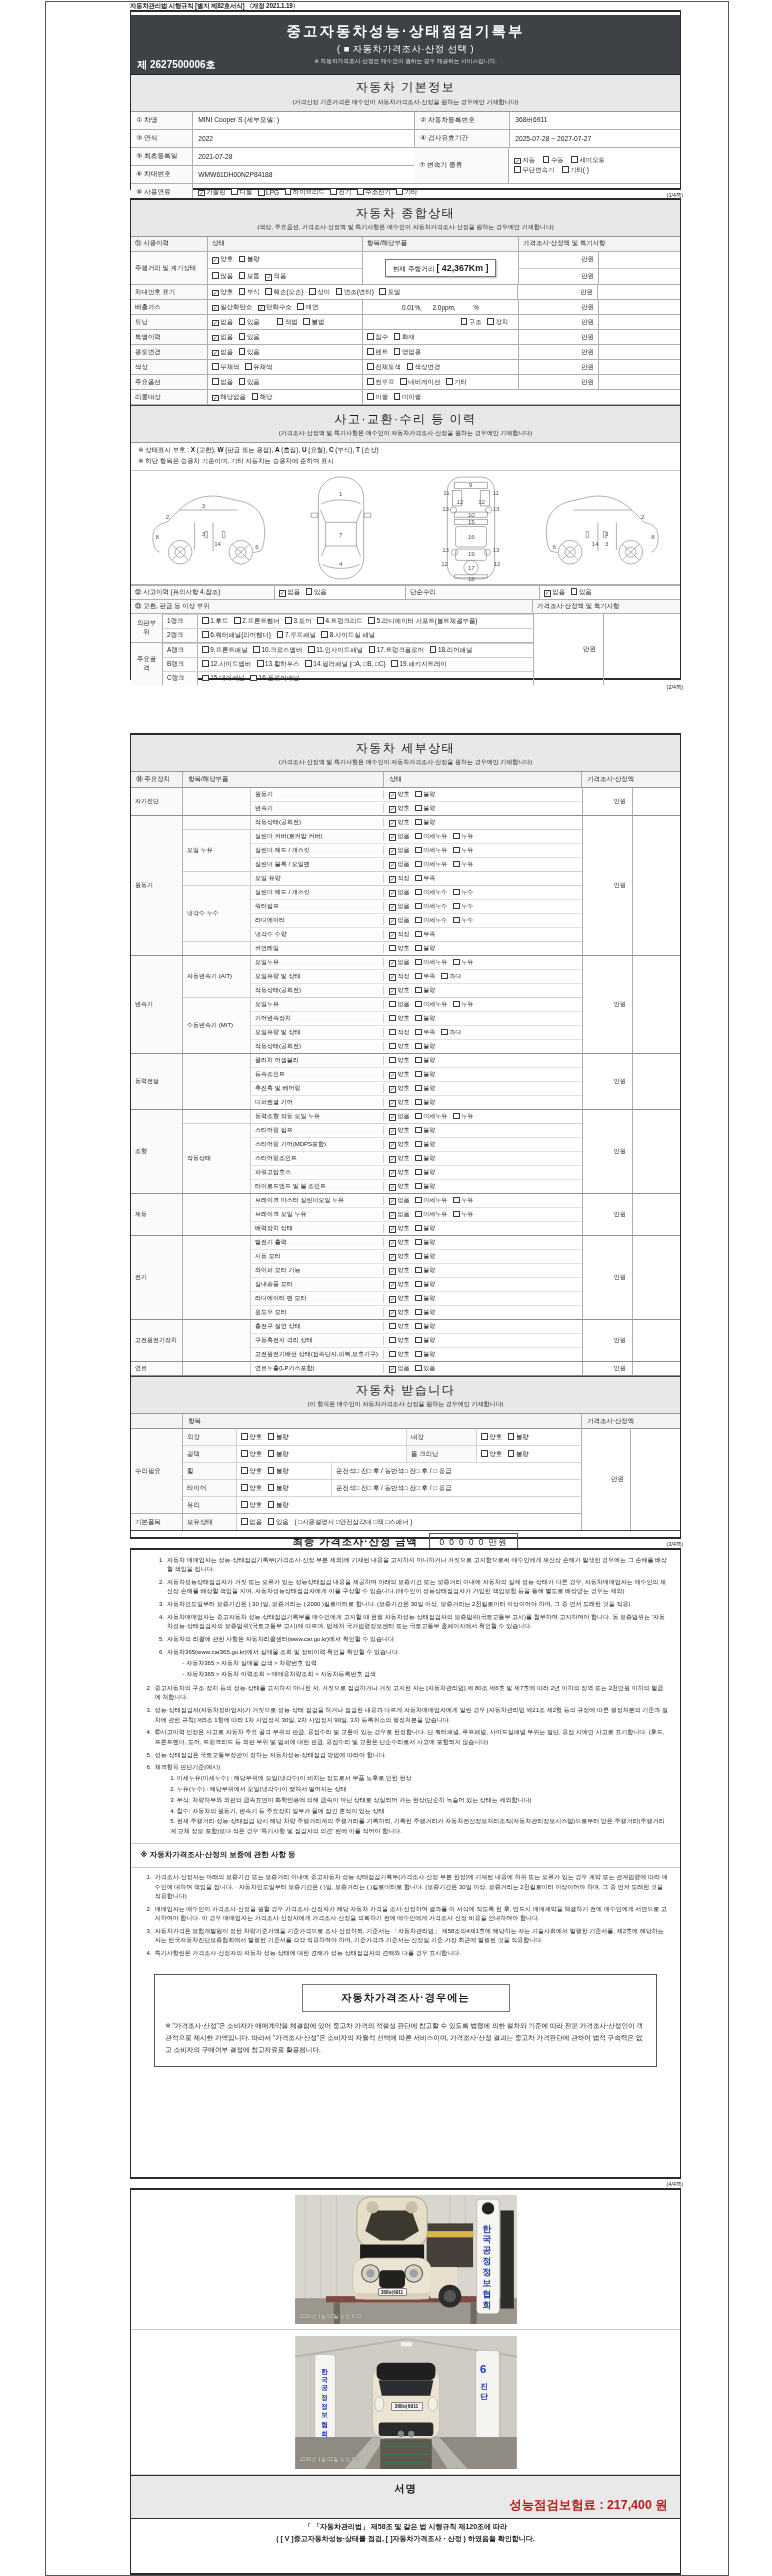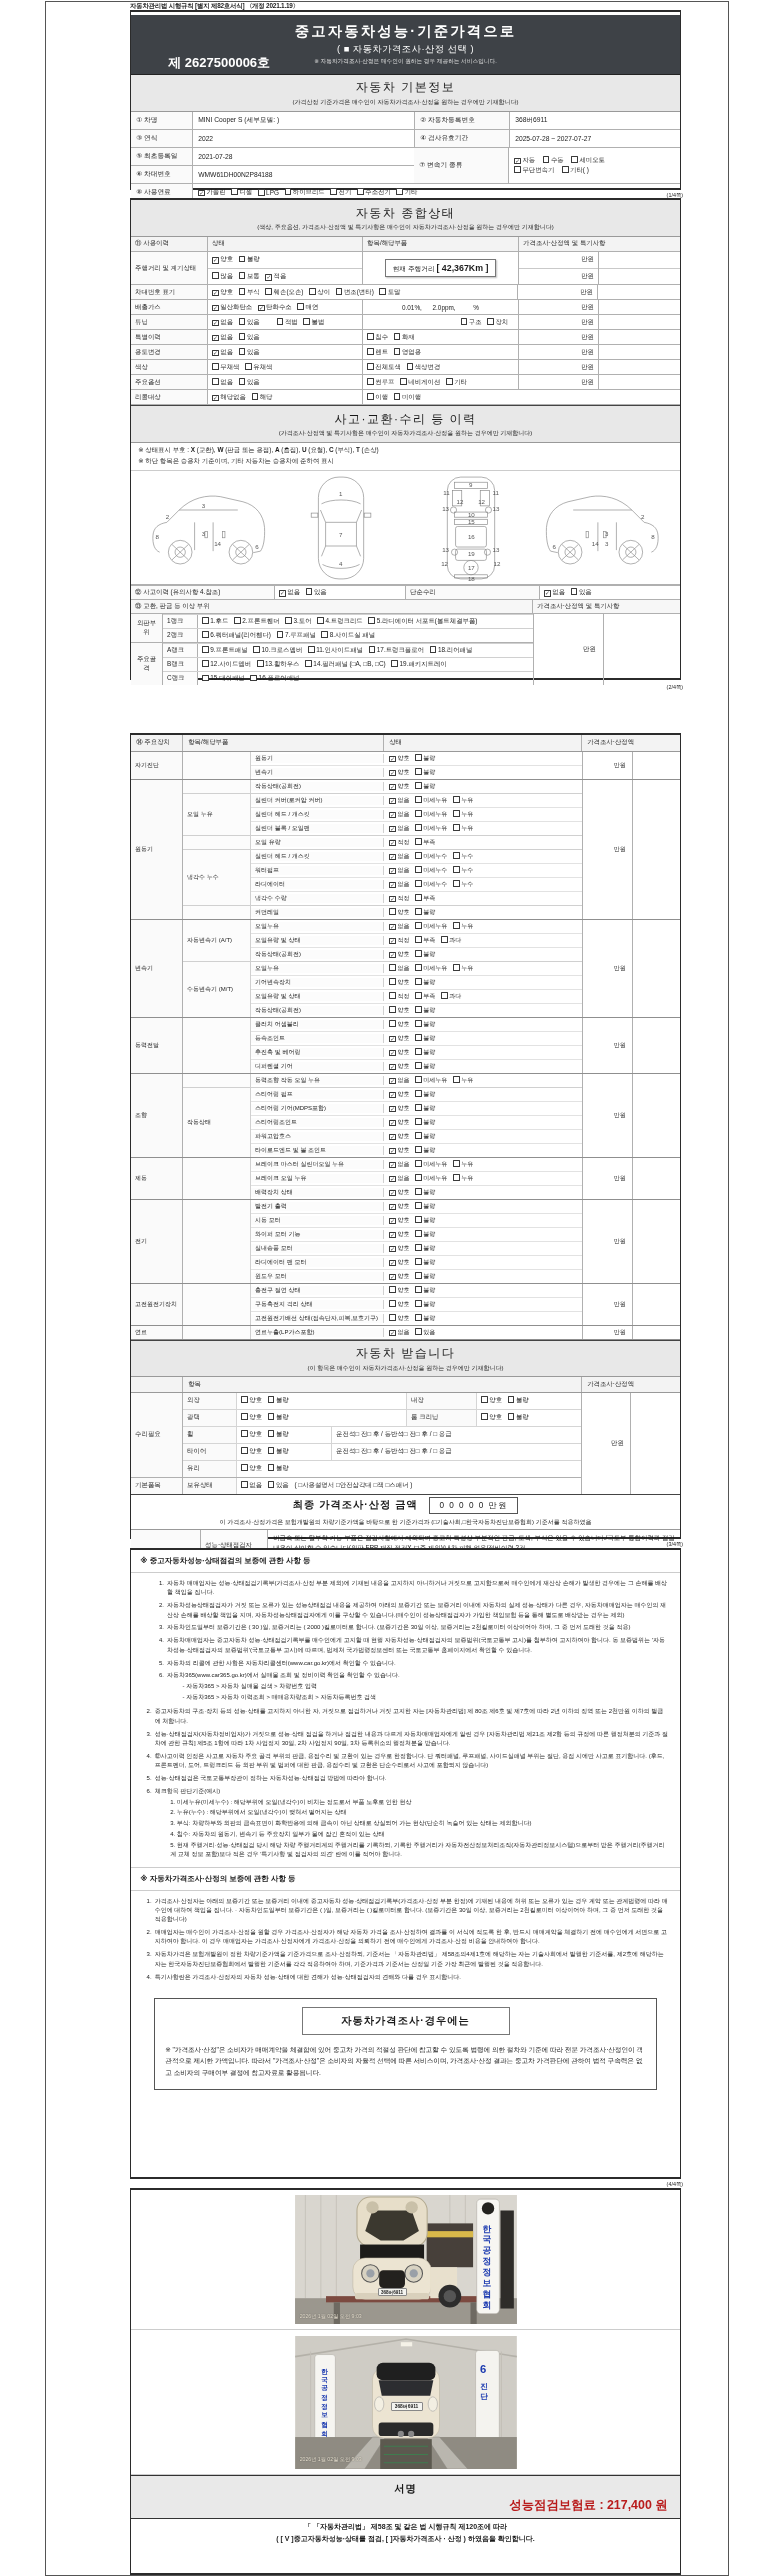--- a/index.html
+++ b/index.html
@@ -8,21 +8,21 @@
   .frame{position:absolute;left:45px;top:1px;width:682px;height:2573px;border:0.5px solid #555;}
   .topnote{position:absolute;left:130px;top:1.5px;font-size:6.4px;font-weight:700;letter-spacing:-0.2px;}
   .content{position:absolute;left:130px;top:0;width:551px;}
   .pagebox{position:absolute;left:0;width:551px;border:1px solid #2b2b2b;border-top-width:2.1px;border-bottom-width:2.1px;background:#fff;box-sizing:border-box;}
   .pagemark{position:absolute;right:-2.1px;font-size:5.4px;color:#222;}
   
   .dark{background:#3e4247;color:#fff;height:59px;position:relative;text-align:center;border-bottom:0.5px solid #222;margin-top:2.6px;}
   .dh-title{font-size:14.4px;font-weight:700;letter-spacing:2.1px;padding-top:7.2px;}
   .dh-sub{font-size:9.3px;margin-top:2.1px;letter-spacing:0.5px;}
   .dh-note{font-size:5.7px;color:#e0e0e0;margin-top:1.5px;}
-  .dh-docno{position:absolute;left:6.2px;bottom:2.1px;font-size:13px;font-weight:700;margin-left:31px;}
+  .dh-docno{position:absolute;left:6.2px;bottom:2.1px;font-size:10px;font-weight:700;}
   
   .secband{background:#e8e8e8;text-align:center;padding:4.6px 0 3.6px;border-bottom:0.5px solid #999;}
   .secband h2{margin:0;font-size:12px;font-weight:400;letter-spacing:1.5px;}
   .secband .sub{font-size:6px;margin-top:1.5px;color:#222;}
   
   .cb{display:inline-block;width:6.7px;height:6.7px;border:1px solid #3a3a3a;border-radius:0.5px;margin-right:1.5px;
       vertical-align:-1px;text-align:center;line-height:5.2px;font-size:5.7px;font-weight:700;color:#111;background:#fff;box-sizing:border-box;}
   .opt{margin-right:5.7px;white-space:nowrap;font-size:6.4px;}
   .lbl{background:#fafafa;}
   .mwon{justify-content:flex-end;padding-right:7.2px;}
@@ -120,21 +120,21 @@
 </head>
 <body>
 
 <div class="frame"></div>
 <div class="topnote">자동차관리법 시행규칙 [별지 제82호서식] 〈개정 2021.1.19〉</div>
 
 <div class="content">
 
   <div class="pagebox" style="top:10.3px;height:180px;">
     <div class="dark">
-      <div class="dh-title">중고자동차성능·기준가격으로</div>
+      <div class="dh-title">중고자동차성능·상태점검기록부</div>
       <div class="dh-sub">( ■ 자동차가격조사·산정 선택 )</div>
       <div class="dh-note">※ 자동차가격조사·산정은 매수인이 원하는 경우 제공하는 서비스입니다.</div>
       <div class="dh-docno">제 2627500006호</div>
     </div>
     <div class="secband">
       <h2>자동차 기본정보</h2>
       <div class="sub">(가격산정 기준가격은 매수인이 자동차가격조사·산정을 원하는 경우에만 기재합니다)</div>
     </div>
     <div class="btable">
       <div class="br" style="border-top:none;">
@@ -555,20 +555,24 @@
           </div>
 
       </div>
       <div style="flex:0 0 70px;display:flex;align-items:center;justify-content:flex-end;padding-right:7.2px;border-left:0.5px solid #b0b0b0;border-top:0.5px solid #b0b0b0;box-sizing:border-box;">만원</div>
       <div style="flex:0 0 77px;border-left:0.5px solid #b0b0b0;border-top:0.5px solid #b0b0b0;box-sizing:border-box;"></div>
     </div>
   </div>
   <div class="pagemark" style="top:684px;">(2/4쪽)</div>
 
   <div class="pagebox" style="top:733px;height:806px;">
+    <div class="secband">
+      <h2>자동차 세부상태</h2>
+      <div class="sub">(가격조사·산정액 및 특기사항은 매수인이 자동차가격조사·산정을 원하는 경우에만 기재합니다)</div>
+    </div>
     <div class="dtable">
       <div class="dhead">
         <div style="flex:0 0 52px;">⑭ 주요장치</div>
         <div style="flex:0 0 201px;">항목/해당부품</div>
         <div style="flex:0 0 198px;">상태</div>
         <div style="flex:1;border-right:none;">가격조사·산정액</div>
       </div>
 
         <div class="dgroup">
           <div class="dg-name">자기진단</div>
@@ -1146,21 +1150,20 @@
     </div>
     <div class="oprow" style="height:24px;">
       <div class="op-g" style="background:transparent;border-right:0.5px solid #b0b0b0;"></div>
       <div class="op-l">가격·조사산정자</div>
       <div class="op-t"></div>
     </div>
   </div>
   <div class="pagemark" style="top:1541px;">(3/4쪽)</div>
 
   <div class="pagebox" style="top:1548px;height:631px;">
-    <div class="nhead">※ 중고자동차성능·상태점검의 보증에 관한 사항 등</div>
     <div class="nlist">
 
         <div class="nitem lv2">
           <span class="nn">1.</span>
           <span class="nt"><span>자동차 매매업자는 성능·상태점검기록부(가격조사·산정 부분 제외)에 기재된 내용을 고지하지 아니하거나 거짓으로 고지함으로써 매수인에게 재산상 손해가 발생한 경우에는 그 손해를 배상할 책임을 집니다.</span>
             
           </span>
         </div>
 
         <div class="nitem lv2">

